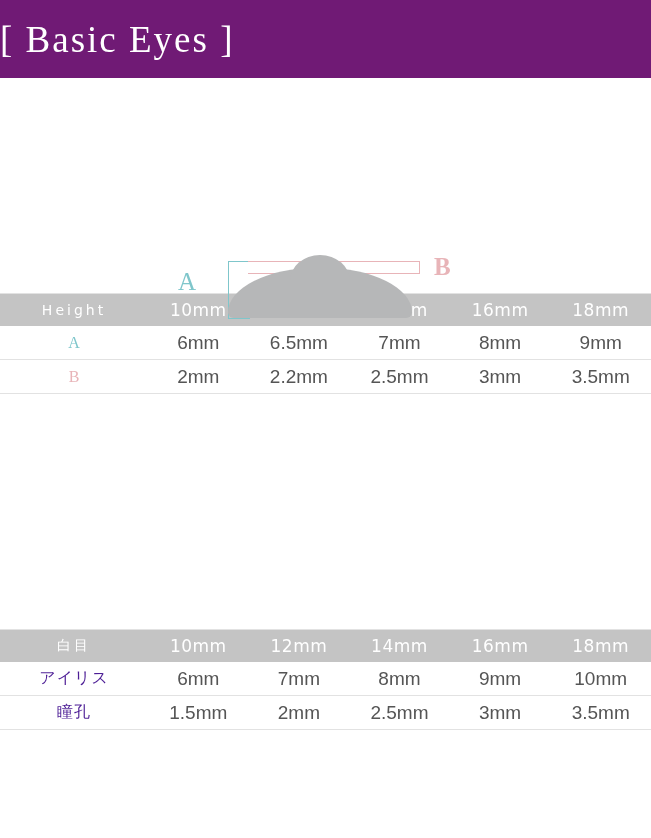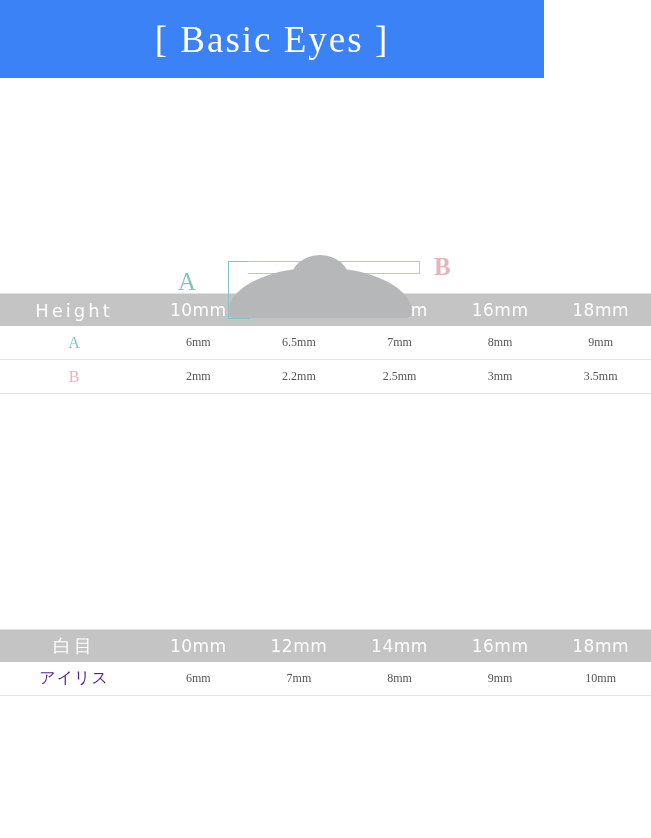--- a/index.html
+++ b/index.html
@@ -11,26 +11,26 @@
     height: 838px;
     background: #ffffff;
     font-family: "Liberation Sans", sans-serif;
     color: #555555;
     overflow: hidden;
     position: relative;
   }
 
   
   .header {
-    width: 544px;
+    width: 651px;
     height: 78px;
-    background: #3b82f6;
+    background: #701a75;
     display: flex;
     align-items: center;
-    justify-content: center;
+    justify-content: flex-start;
     box-sizing: border-box;
   }
   .header-title {
     font-family: "Liberation Serif", serif;
     font-size: 37px;
     color: #ffffff;
     letter-spacing: 2px;
     white-space: nowrap;
   }
 
@@ -123,30 +123,30 @@
   table.spec thead th {
     background: #c4c4c4;
     color: #ffffff;
     font-weight: normal;
     height: 30px;
     font-size: 17px;
     font-family: "DejaVu Sans", sans-serif;
     letter-spacing: 0.5px;
   }
   table.spec thead th.head-label {
-    font-size: 18px;
+    font-size: 14px;
     letter-spacing: 3px;
     margin-left: 36px;
   }
   table.spec tbody td {
     height: 31px;
     text-align: center;
-    font-size: 12px;
+    font-size: 19px;
     border-bottom: 1px solid #e2e2e2;
-    font-family: Liberation Serif, serif;
+    font-family: Liberation Sans, sans-serif;
     color: #555555;
   }
   table.spec tbody tr:last-child td { border-bottom: 1px solid #e2e2e2; }
   table.spec tbody td.rowhead {
     font-family: "Liberation Serif", serif;
     font-size: 16px;
   }
   .rowhead.teal { color: #7fc6cb; }
   .rowhead.pink { color: #e8b4b8; }
   .rowhead.jp {
@@ -261,17 +261,25 @@
     </thead>
     <tbody>
       <tr>
         <td class="rowhead jp">アイリス</td>
         <td>6mm</td>
         <td>7mm</td>
         <td>8mm</td>
         <td>9mm</td>
         <td>10mm</td>
       </tr>
+      <tr>
+        <td class="rowhead jp">瞳孔</td>
+        <td>1.5mm</td>
+        <td>2mm</td>
+        <td>2.5mm</td>
+        <td>3mm</td>
+        <td>3.5mm</td>
+      </tr>
     </tbody>
   </table>
 </div>
 
 <div class="bottom-pad"></div>
 
 </body></html>

